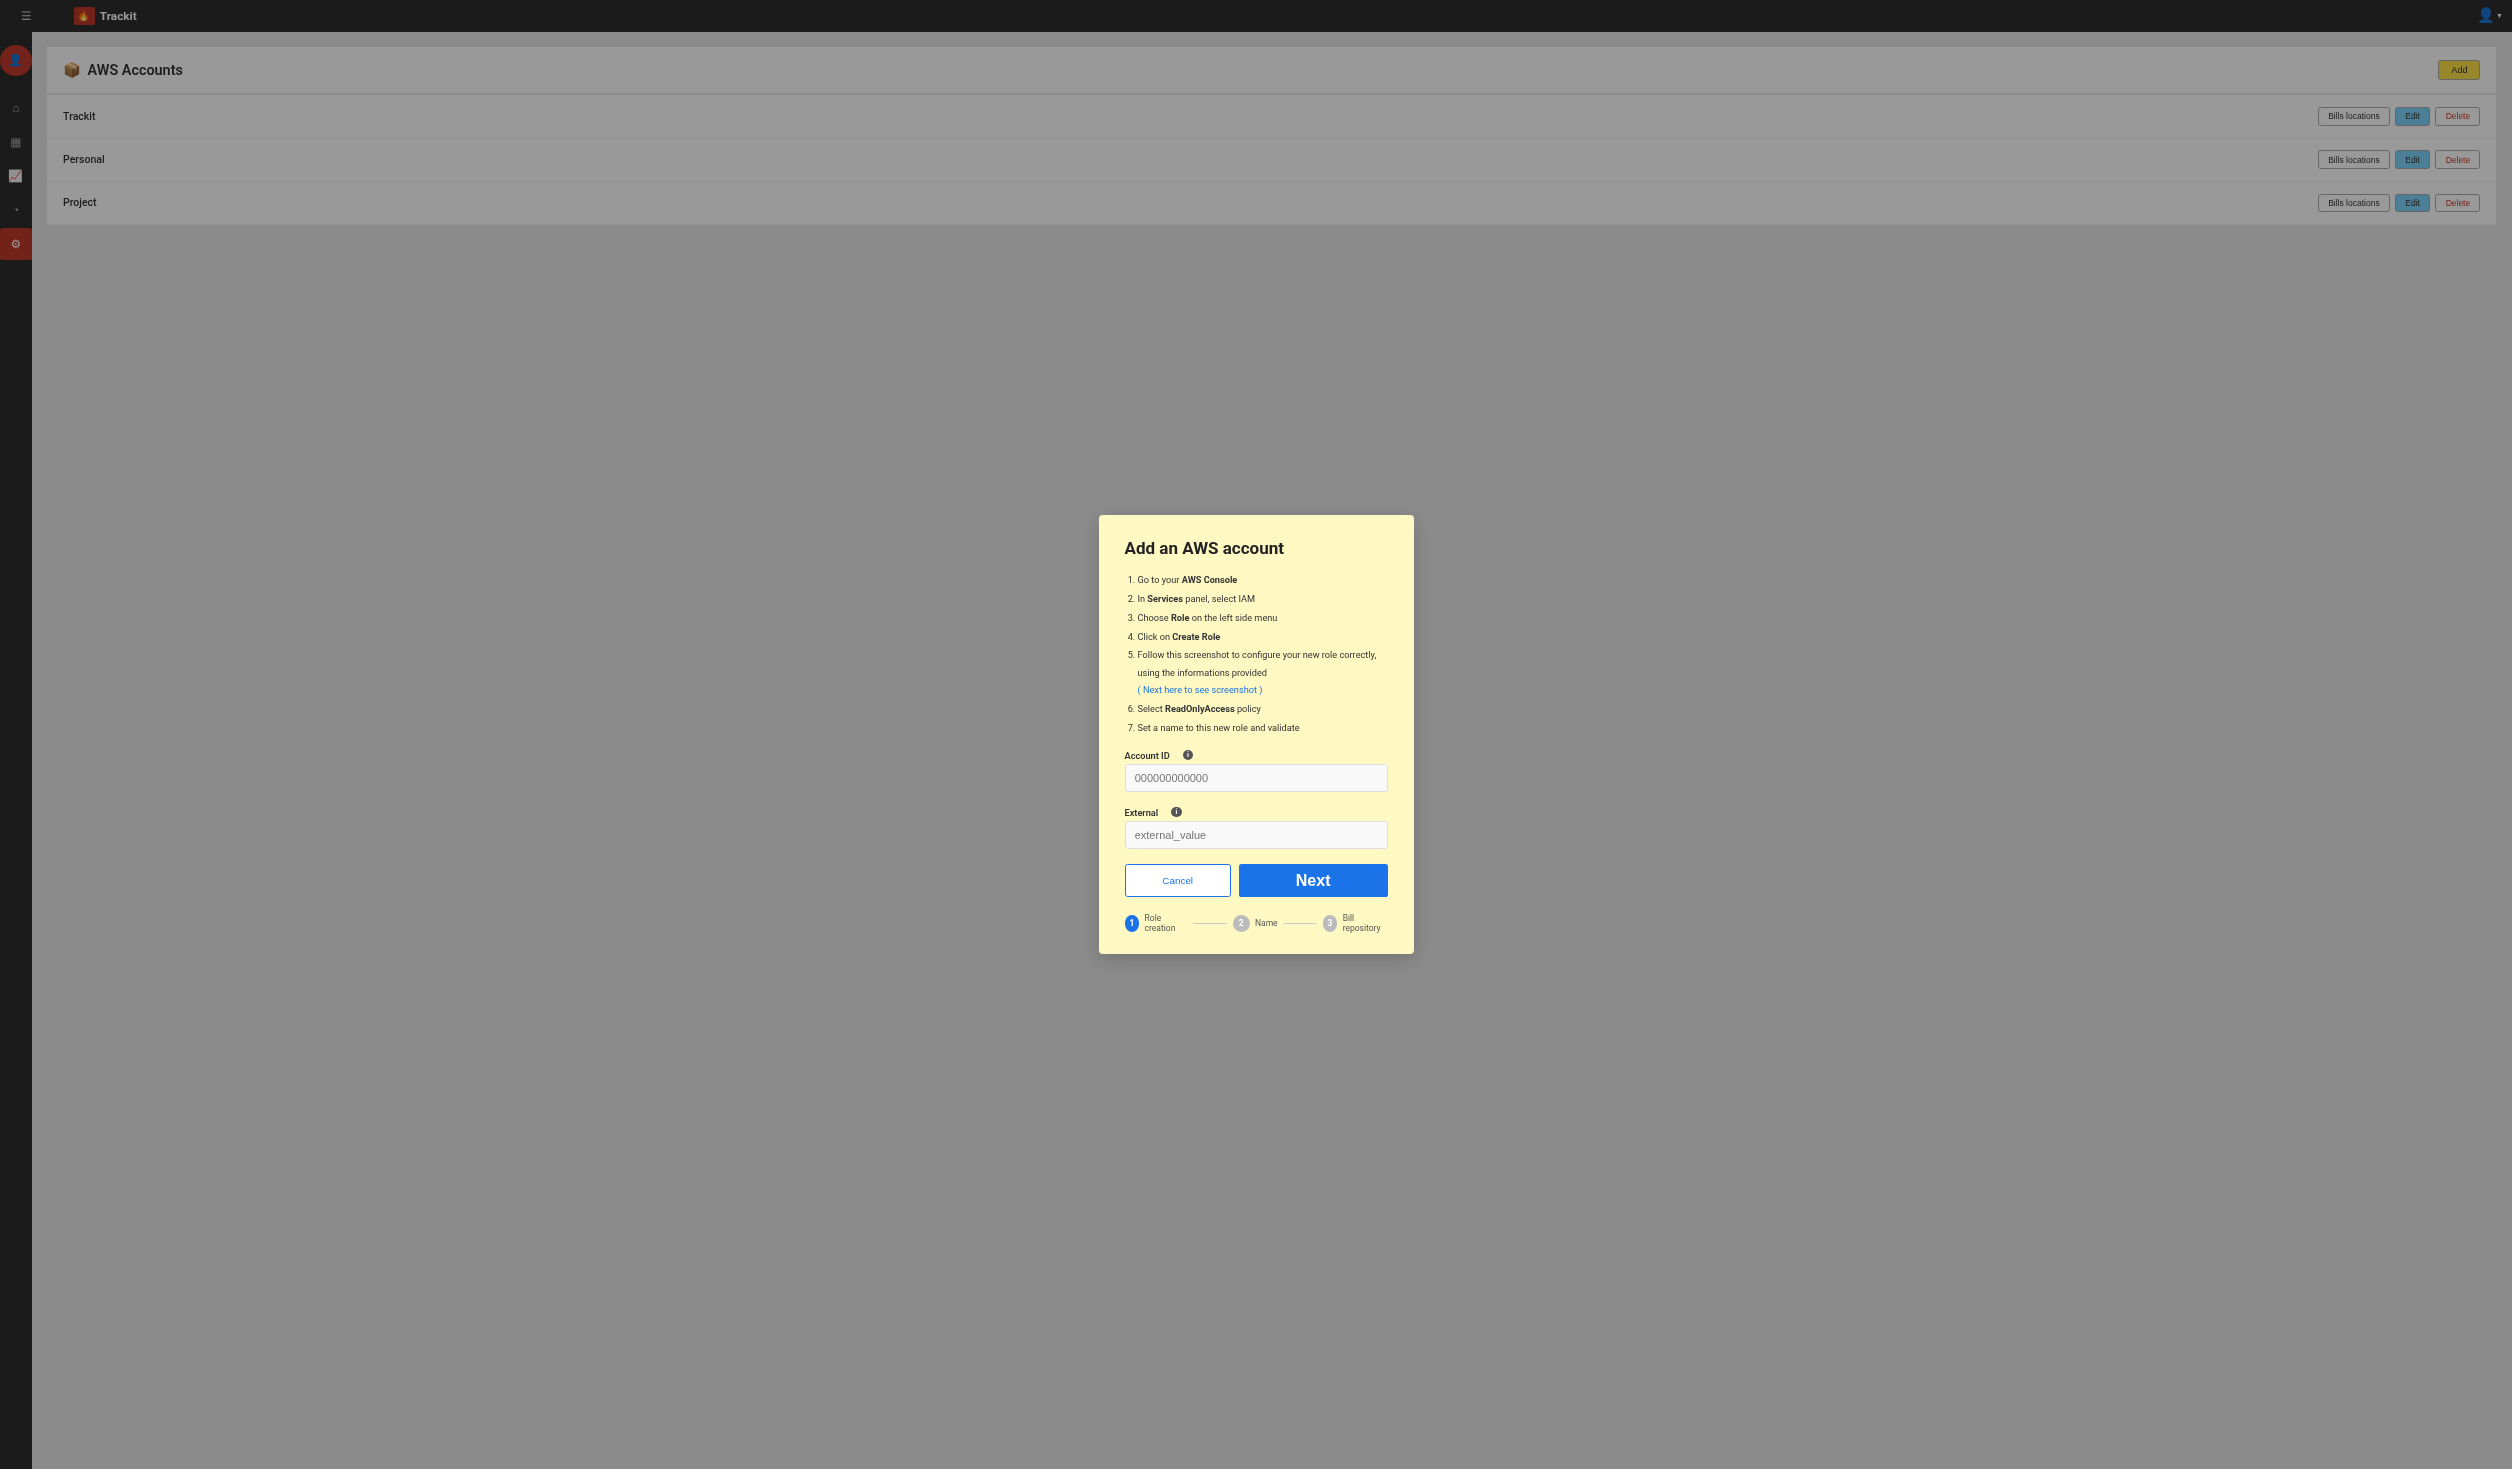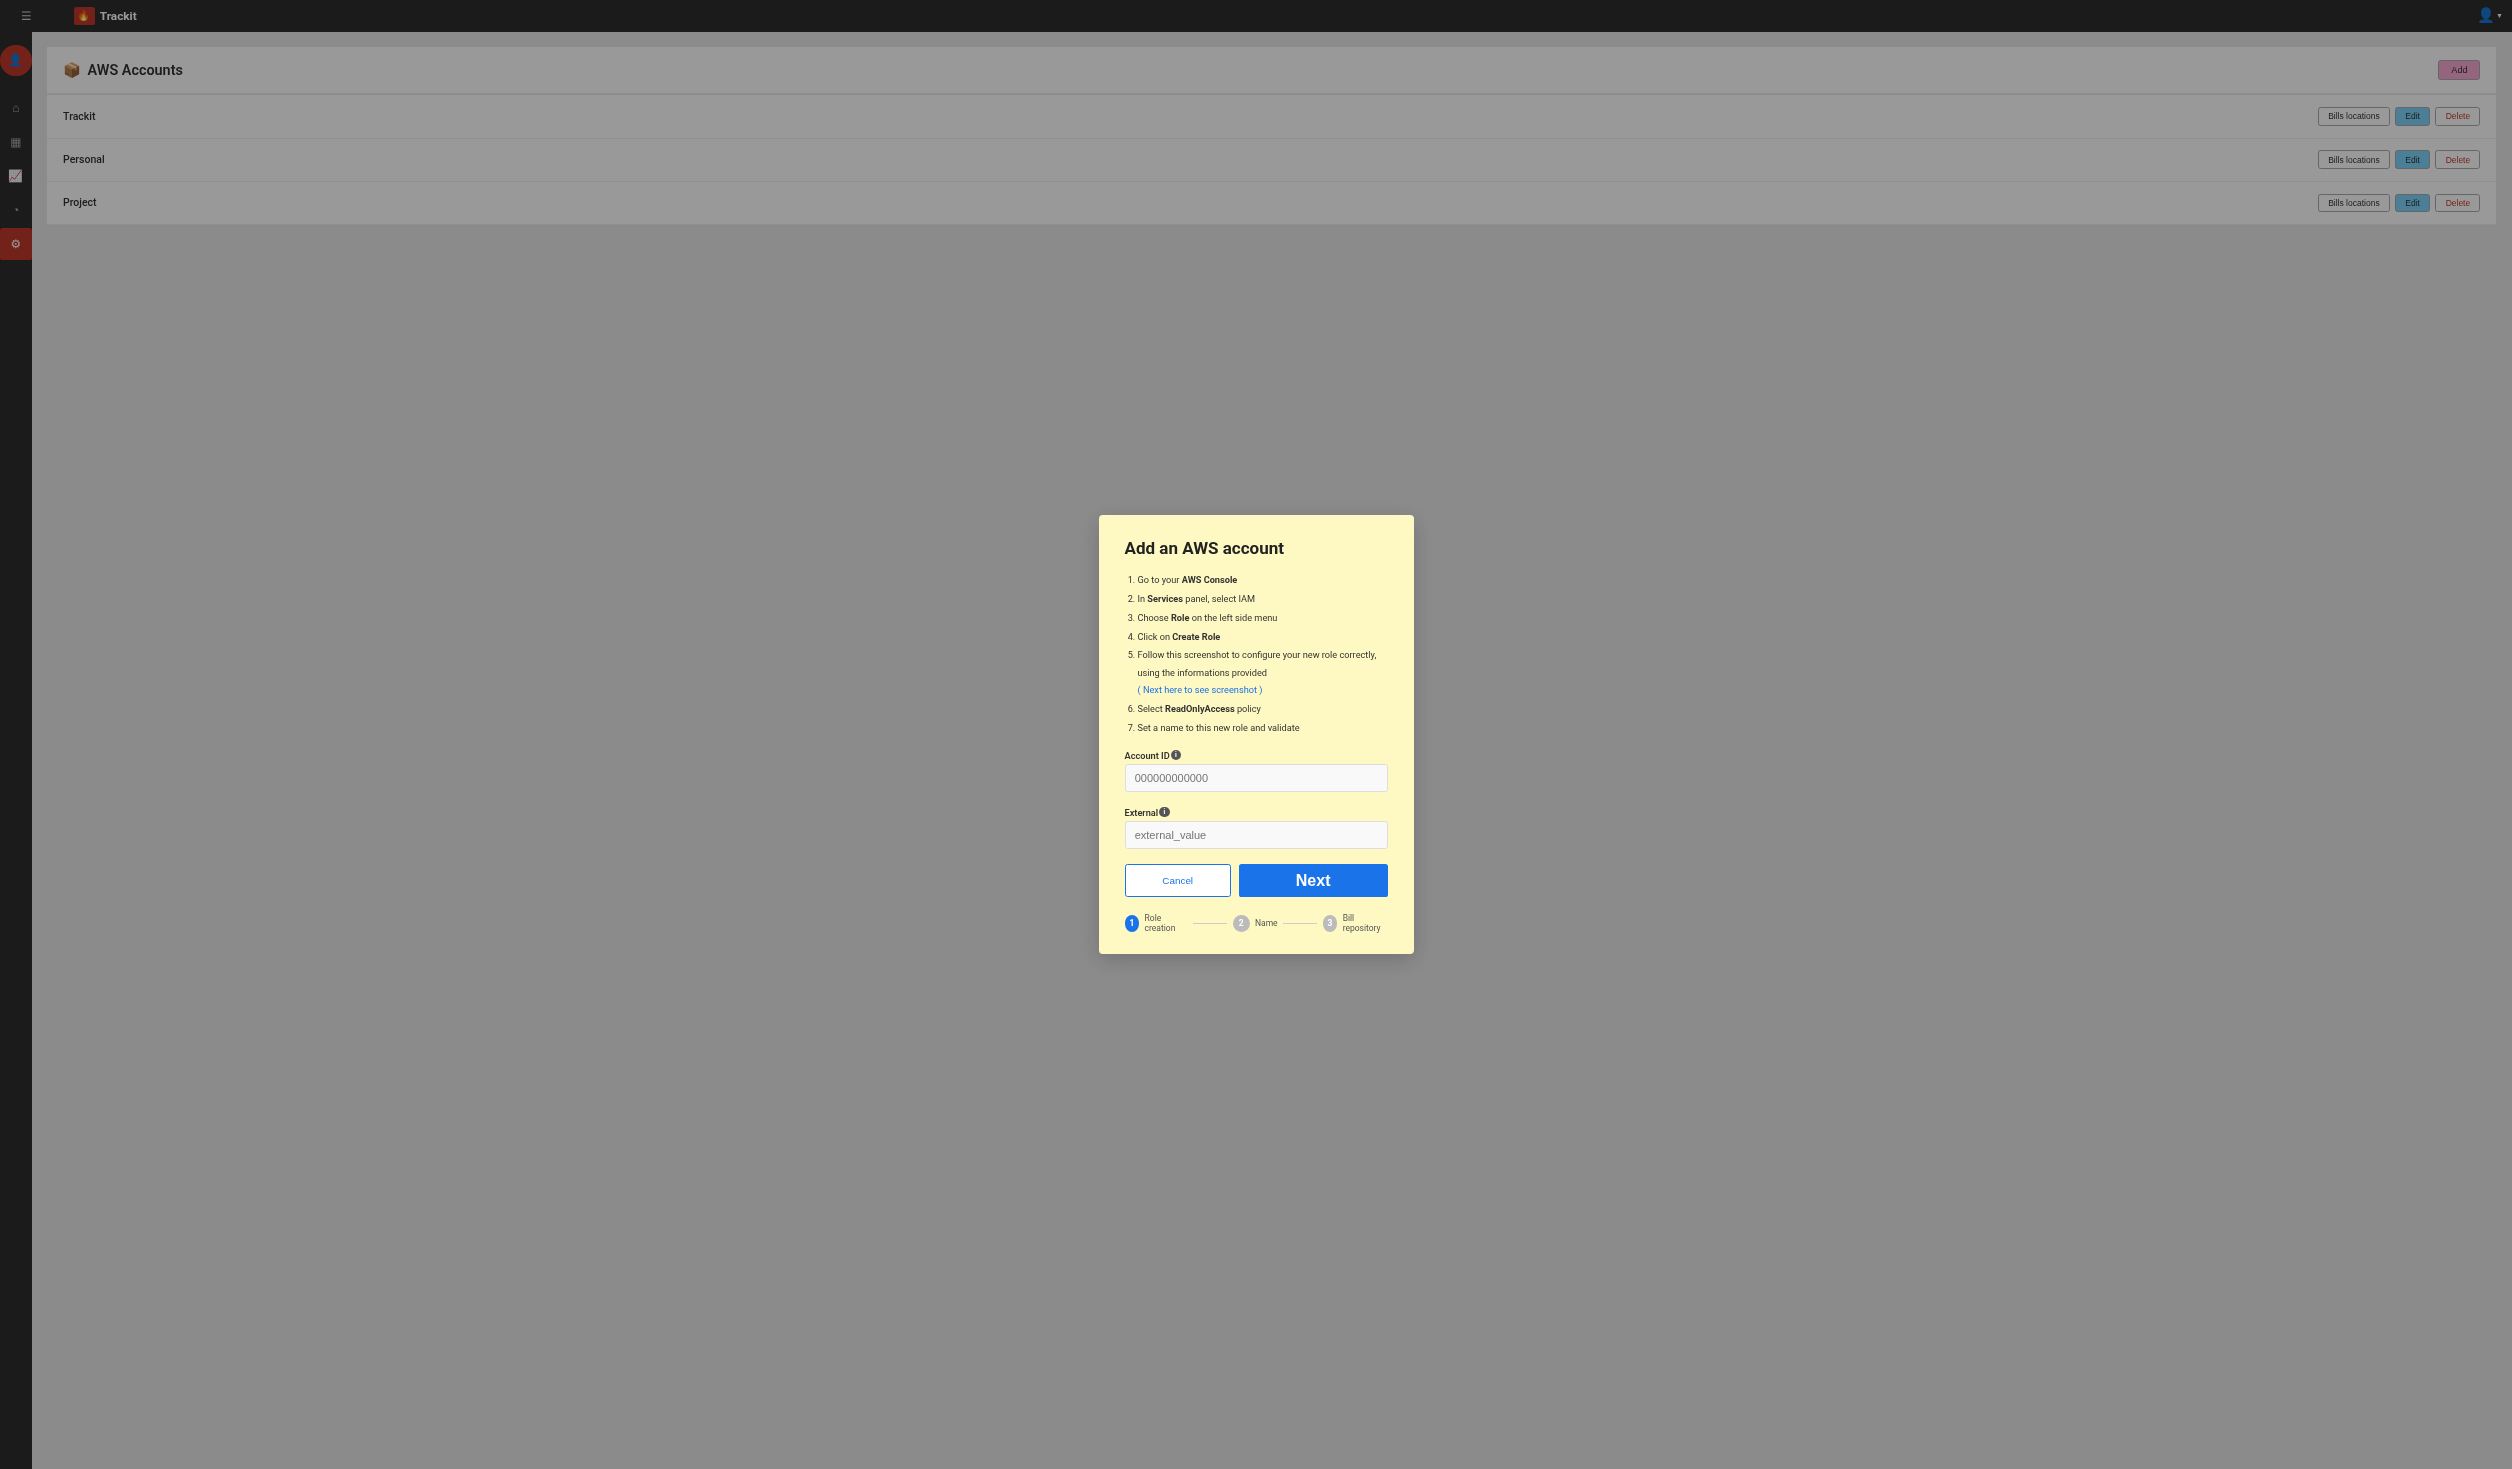--- a/index.html
+++ b/index.html
@@ -119,21 +119,21 @@
     }
     .page-title {
       display: flex;
       align-items: center;
       gap: 6.6px;
       font-size: 14.4px;
       font-weight: 600;
       color: #333;
     }
     .add-button {
-      background: #f9a8d4;
+      background: #fde047;
       border: 0.7px solid #aaa;
       border-radius: 2.6px;
       padding: 3.9px 11.8px;
       font-size: 9.2px;
       cursor: pointer;
       color: #333;
     }
 
     
     .accounts-table {
@@ -228,21 +228,21 @@
       text-decoration: none;
       font-style: normal;
     }
     .modal-label {
       font-size: 9.2px;
       font-weight: 600;
       color: #333;
       margin-bottom: 3.9px;
       display: flex;
       align-items: center;
-      gap: 1px;
+      gap: 13px;
     }
     .info-icon {
       width: 10.5px;
       height: 10.5px;
       background: #555;
       border-radius: 50%;
       color: white;
       font-size: 6.6px;
       display: inline-flex;
       align-items: center;

